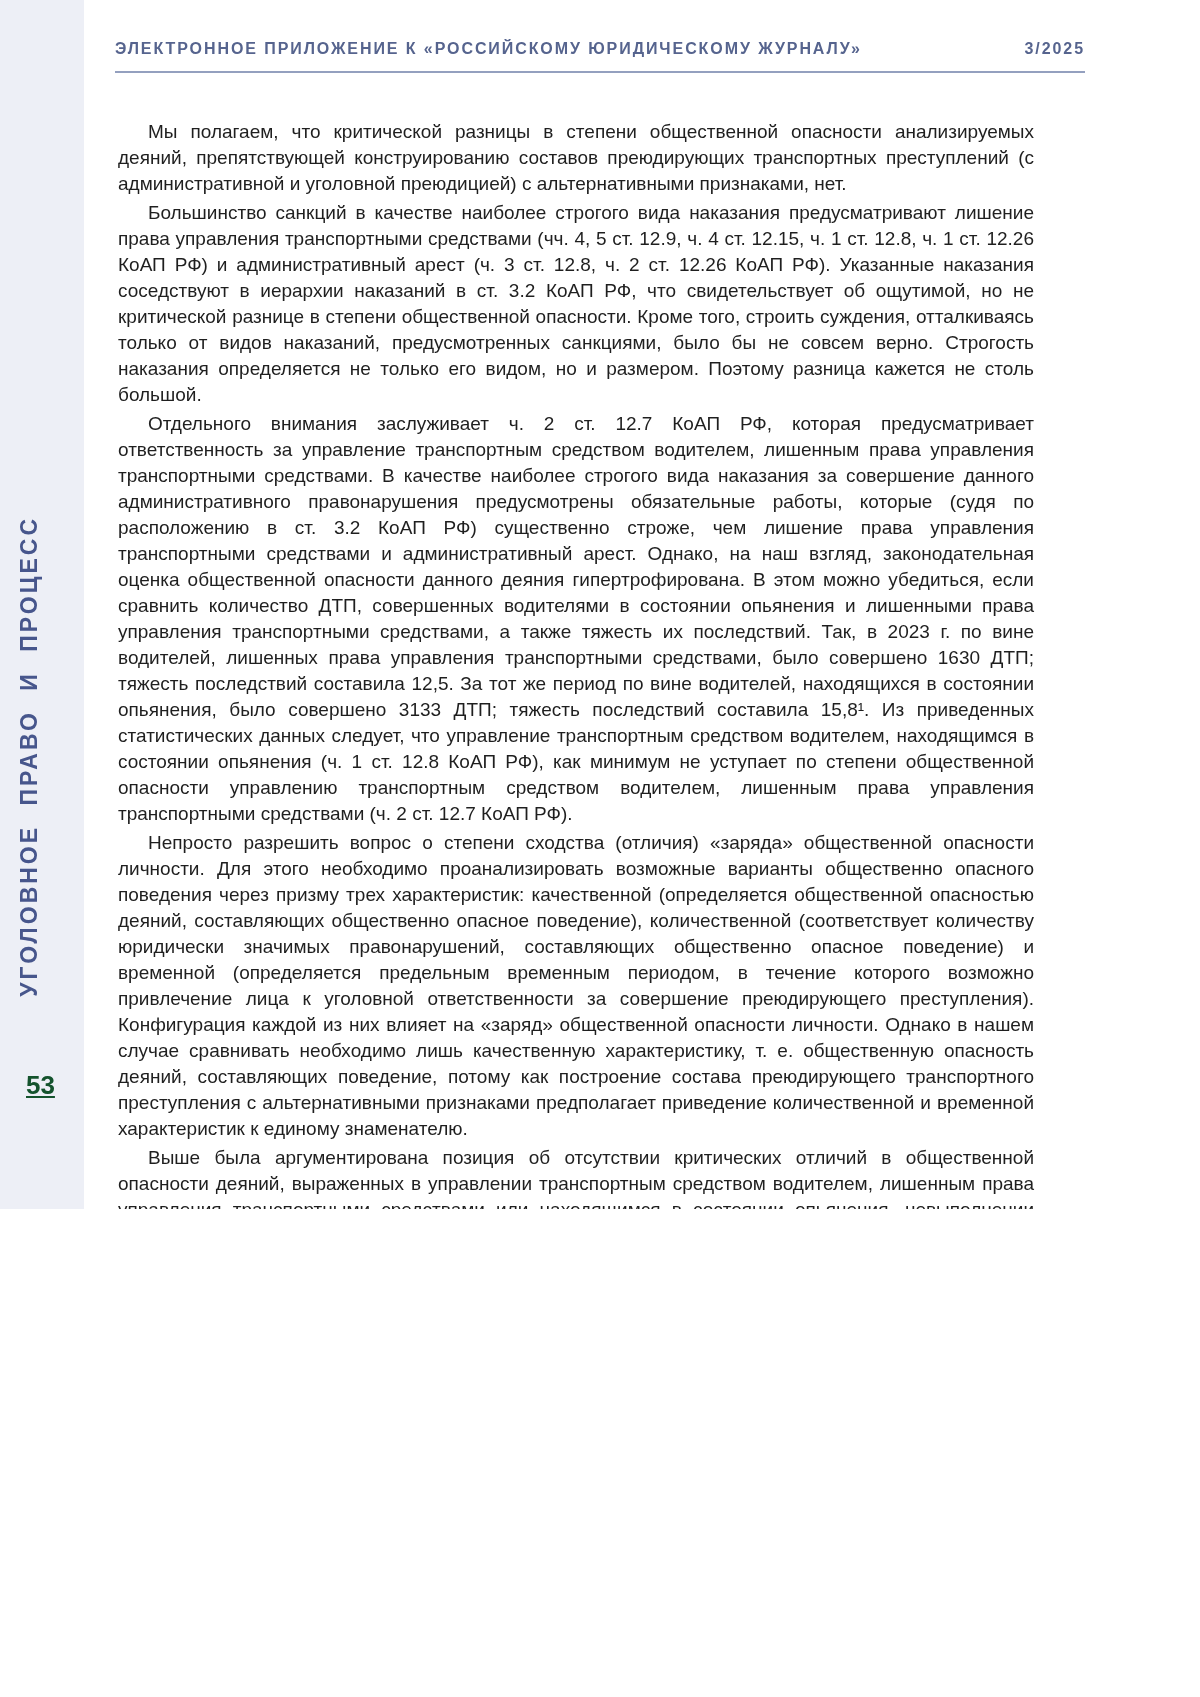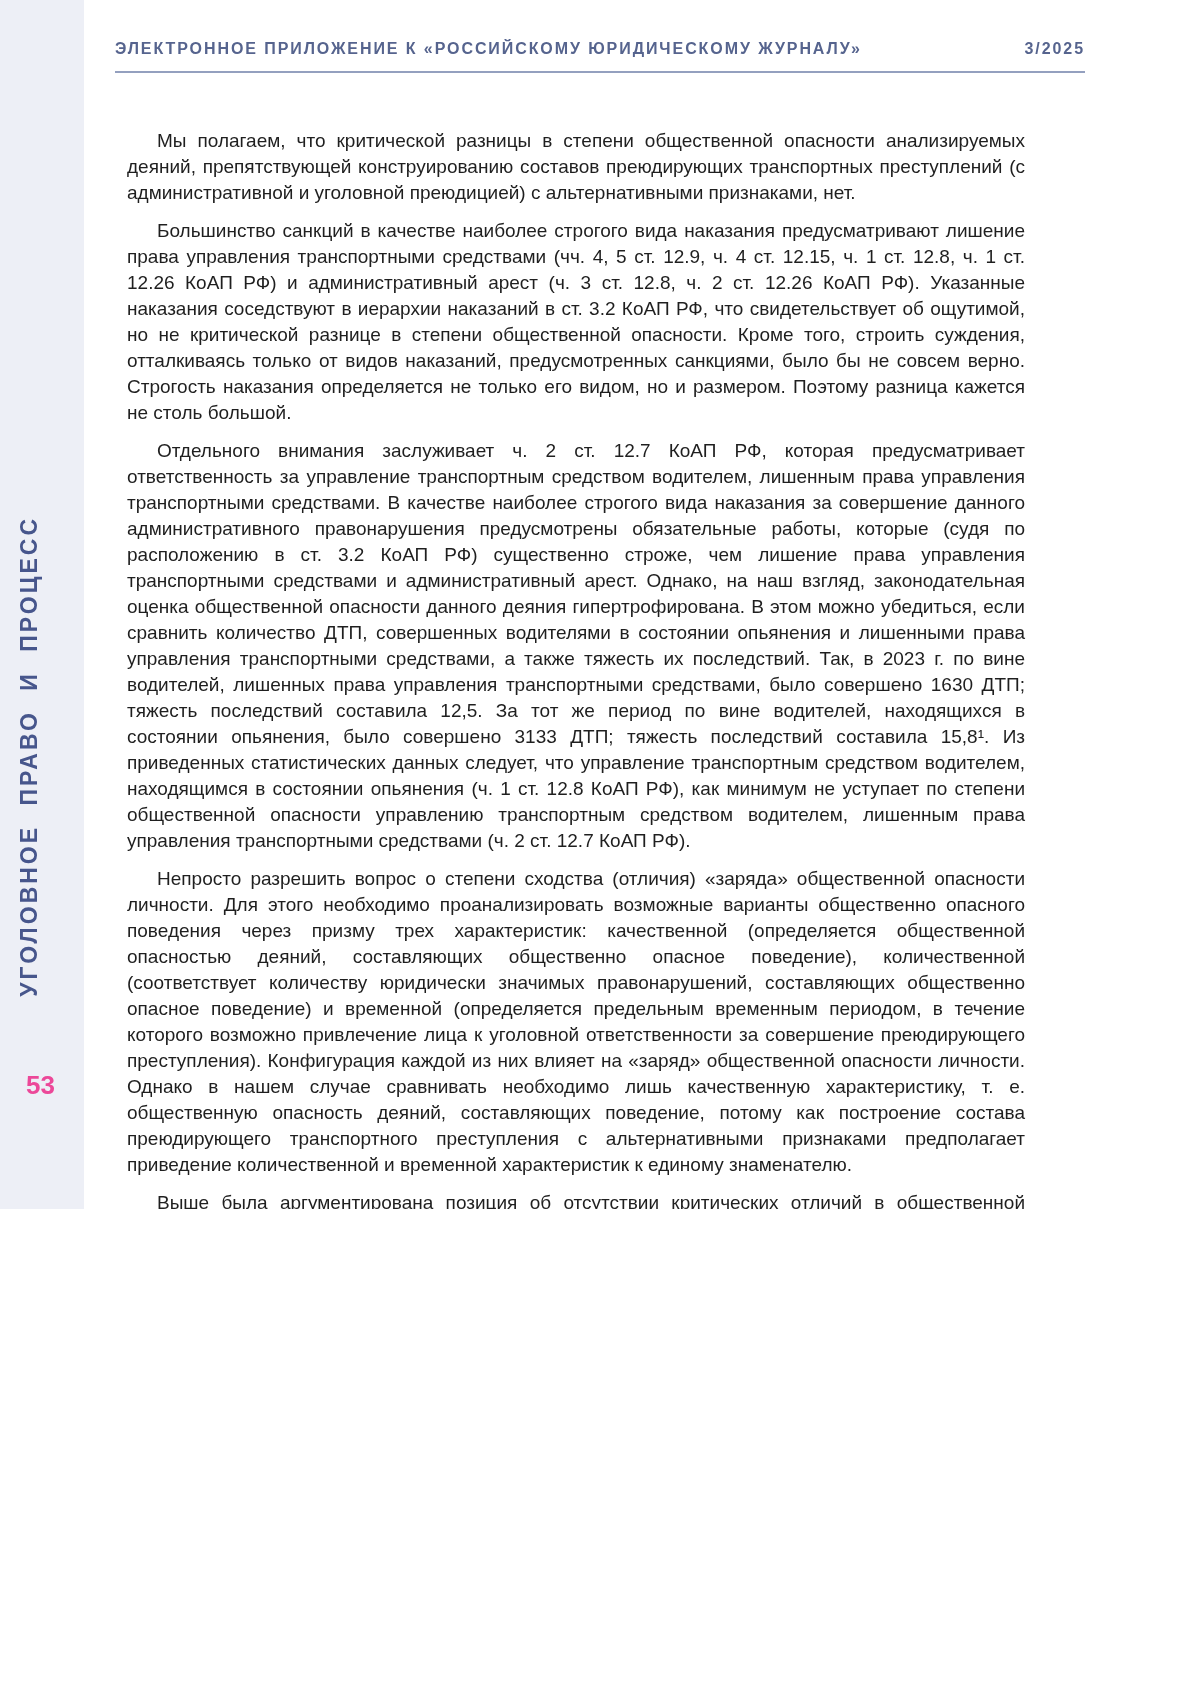--- a/index.html
+++ b/index.html
@@ -45,21 +45,21 @@
     position: absolute;
     top: 116px;
     left: 115px;
     width: 922px;
     text-align: justify;
     font-size: 19px;
     line-height: 26px;
     color: #1f1f1f;
   }
   .article-body p {
-    margin: 12px;
+    margin: 3px;
     text-indent: 30px;
   }
   .footnote {
     margin-top: 14px;
     font-size: 15.5px;
     line-height: 25px;
     color: #1f1f1f;
     text-align: justify;
   }
   .footnote p {
@@ -81,21 +81,22 @@
     word-spacing: 10px;
     color: #47568c;
     white-space: nowrap;
   }
   .page-number {
     position: absolute;
     left: 26px;
     bottom: 108px;
     font-weight: bold;
     font-size: 26px;
-    color: #ec4899;
+    color: #14532d;
+    text-decoration: underline;
   }
 </style>
 </head>
 <body>
 
 <div class="page">
 
   <div class="left-strip"></div>
 
   <header class="journal-header">

